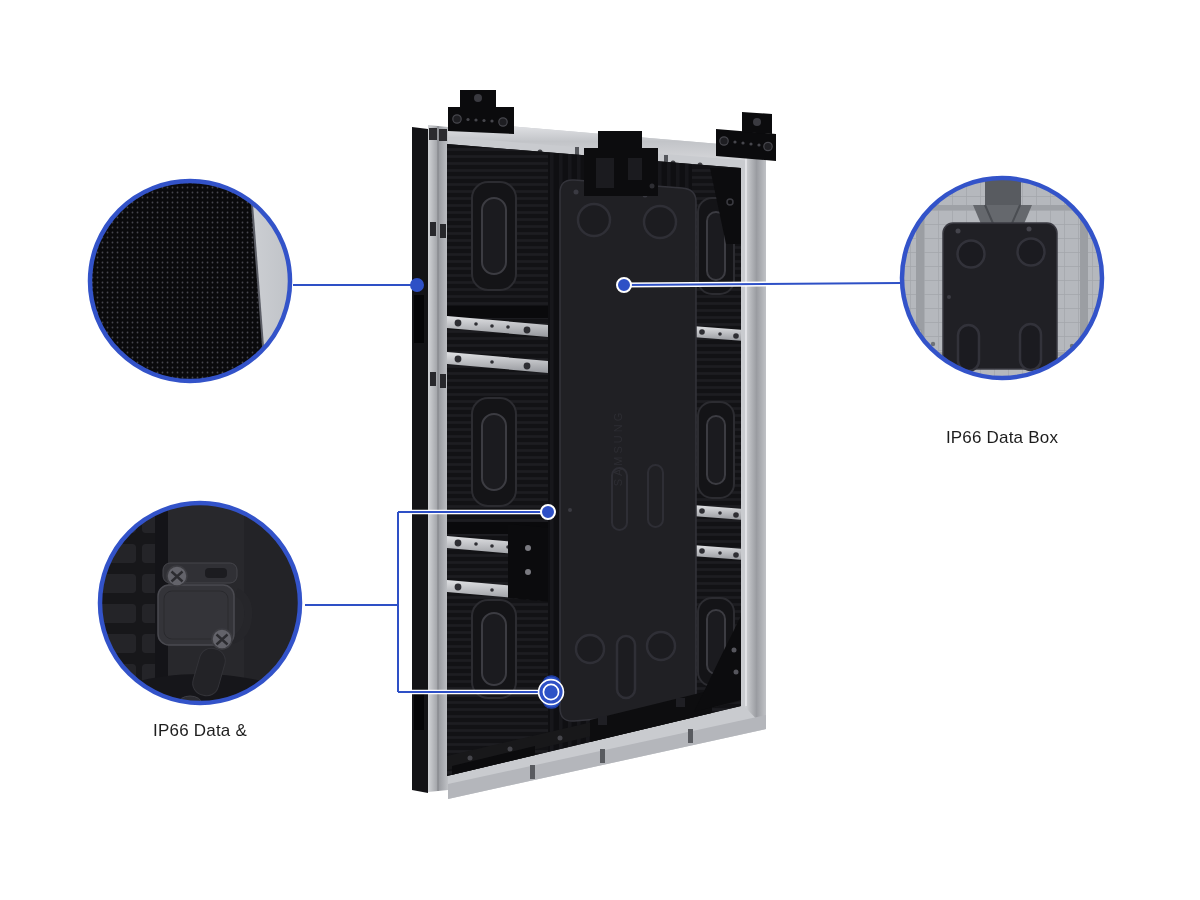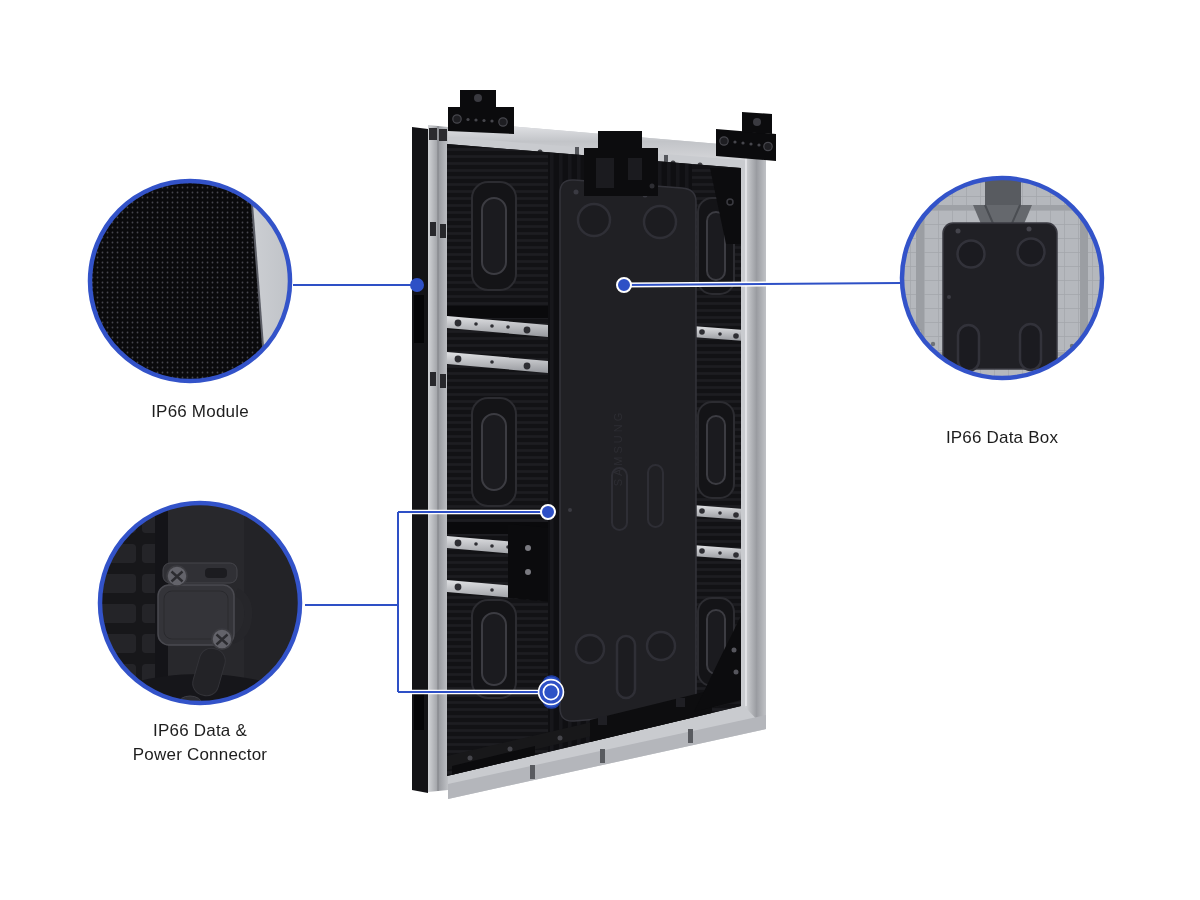--- a/index.html
+++ b/index.html
@@ -337,21 +337,19 @@
         <circle cx="971" cy="254" r="13.5" fill="#1b1b20" stroke="#32323a" stroke-width="2.5"></circle>
         <circle cx="1031" cy="252" r="13.5" fill="#1b1b20" stroke="#32323a" stroke-width="2.5"></circle>
         <rect x="958" y="325" width="21" height="46" rx="10.5" fill="#1b1b20" stroke="#32323a" stroke-width="2.5"></rect>
         <rect x="1020" y="324" width="21" height="46" rx="10.5" fill="#1b1b20" stroke="#32323a" stroke-width="2.5"></rect>
       </g>
     </g>
     <circle cx="1002" cy="278" r="100" fill="none" stroke="#3353c9" stroke-width="4.5"></circle>
   </g>
 </svg>
 
-<div class="callout-label" style="left:60px;top:400px;width:280px;">IP66 Module</div>
 
 <div class="callout-label" style="left:60px;top:719px;width:280px;">
   <div>IP66 Data &amp;</div>
-  <div>Power Connector</div>
 </div>
 
 <div class="callout-label" style="left:862px;top:400px;width:280px;margin-top:26px;">IP66 Data Box</div>
 </div>
 
 </body></html>

